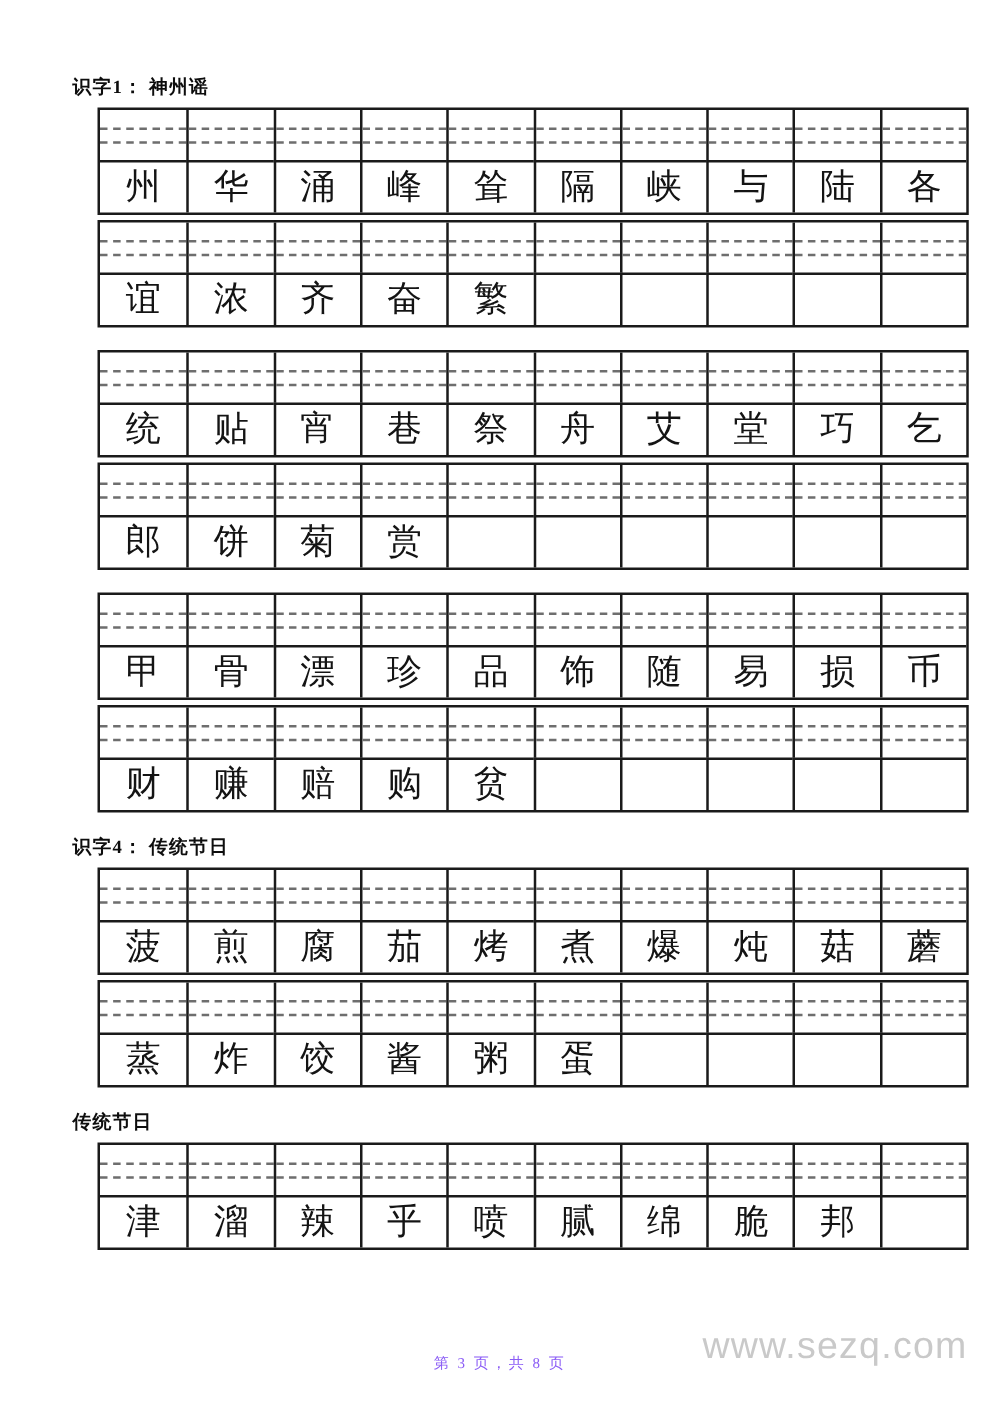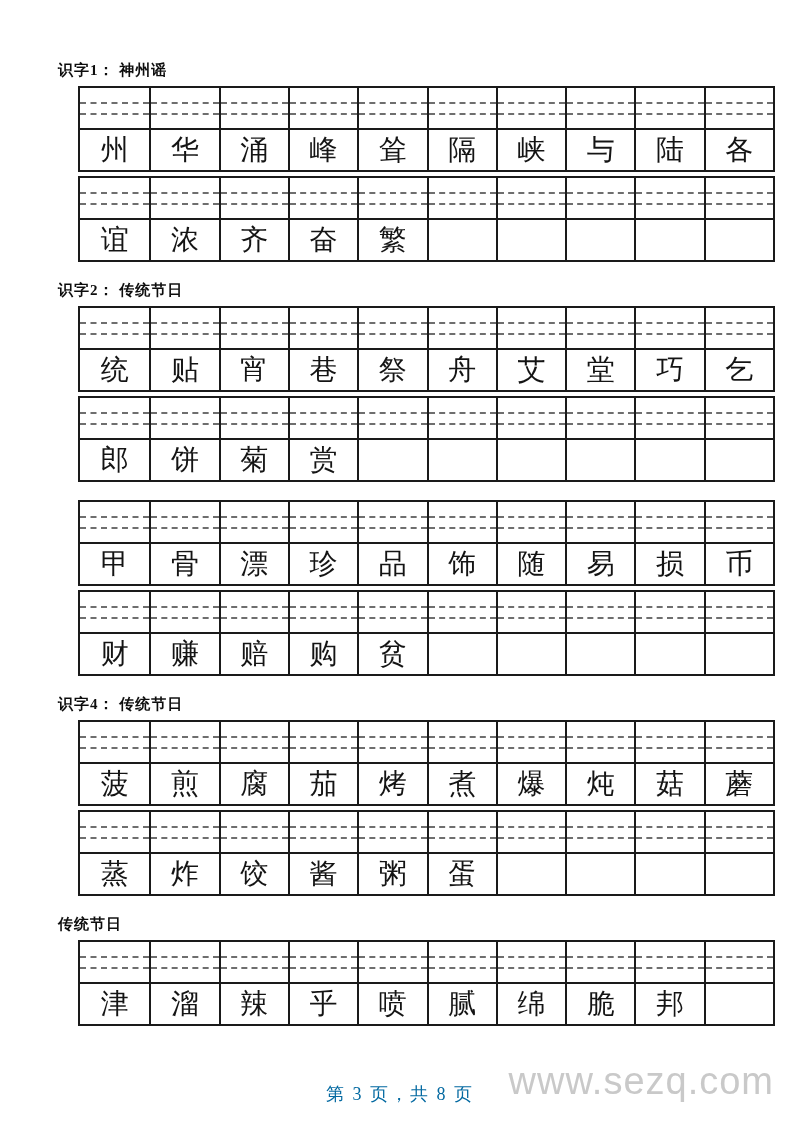--- a/index.html
+++ b/index.html
@@ -73,30 +73,30 @@
     font-size: 28px;
     line-height: 1;
     color: #141414;
   }
   .footer {
     position: absolute;
     top: 1082px;
     left: 0;
     width: 100%;
     text-align: center;
-    font-size: 18px;
+    font-size: 12px;
     letter-spacing: 2px;
-    color: #0369a1;
+    color: #8b5cf6;
     font-family: "Liberation Serif", "DejaVu Serif", serif;
   }
   .watermark {
     position: absolute;
     top: 1062px;
     right: 26px;
-    font-size: 38px;
+    font-size: 30px;
     line-height: 1;
     color: #c9c9c9;
     letter-spacing: 1px;
     font-family: "Liberation Sans", "DejaVu Sans", sans-serif;
     margin-left: 18px;
   }
 </style>
 </head>
 <body>
 
@@ -142,21 +142,20 @@
         <div class="cell ccell">奋</div>
         <div class="cell ccell">繁</div>
         <div class="cell ccell"></div>
         <div class="cell ccell"></div>
         <div class="cell ccell"></div>
         <div class="cell ccell"></div>
         <div class="cell ccell"></div>
       </div>
     </section>
     <section class="section">
-      <h2 class="sec-title">识字2：  传统节日</h2>
       <div class="tbl">
         <div class="cell pcell"></div>
         <div class="cell pcell"></div>
         <div class="cell pcell"></div>
         <div class="cell pcell"></div>
         <div class="cell pcell"></div>
         <div class="cell pcell"></div>
         <div class="cell pcell"></div>
         <div class="cell pcell"></div>
         <div class="cell pcell"></div>

